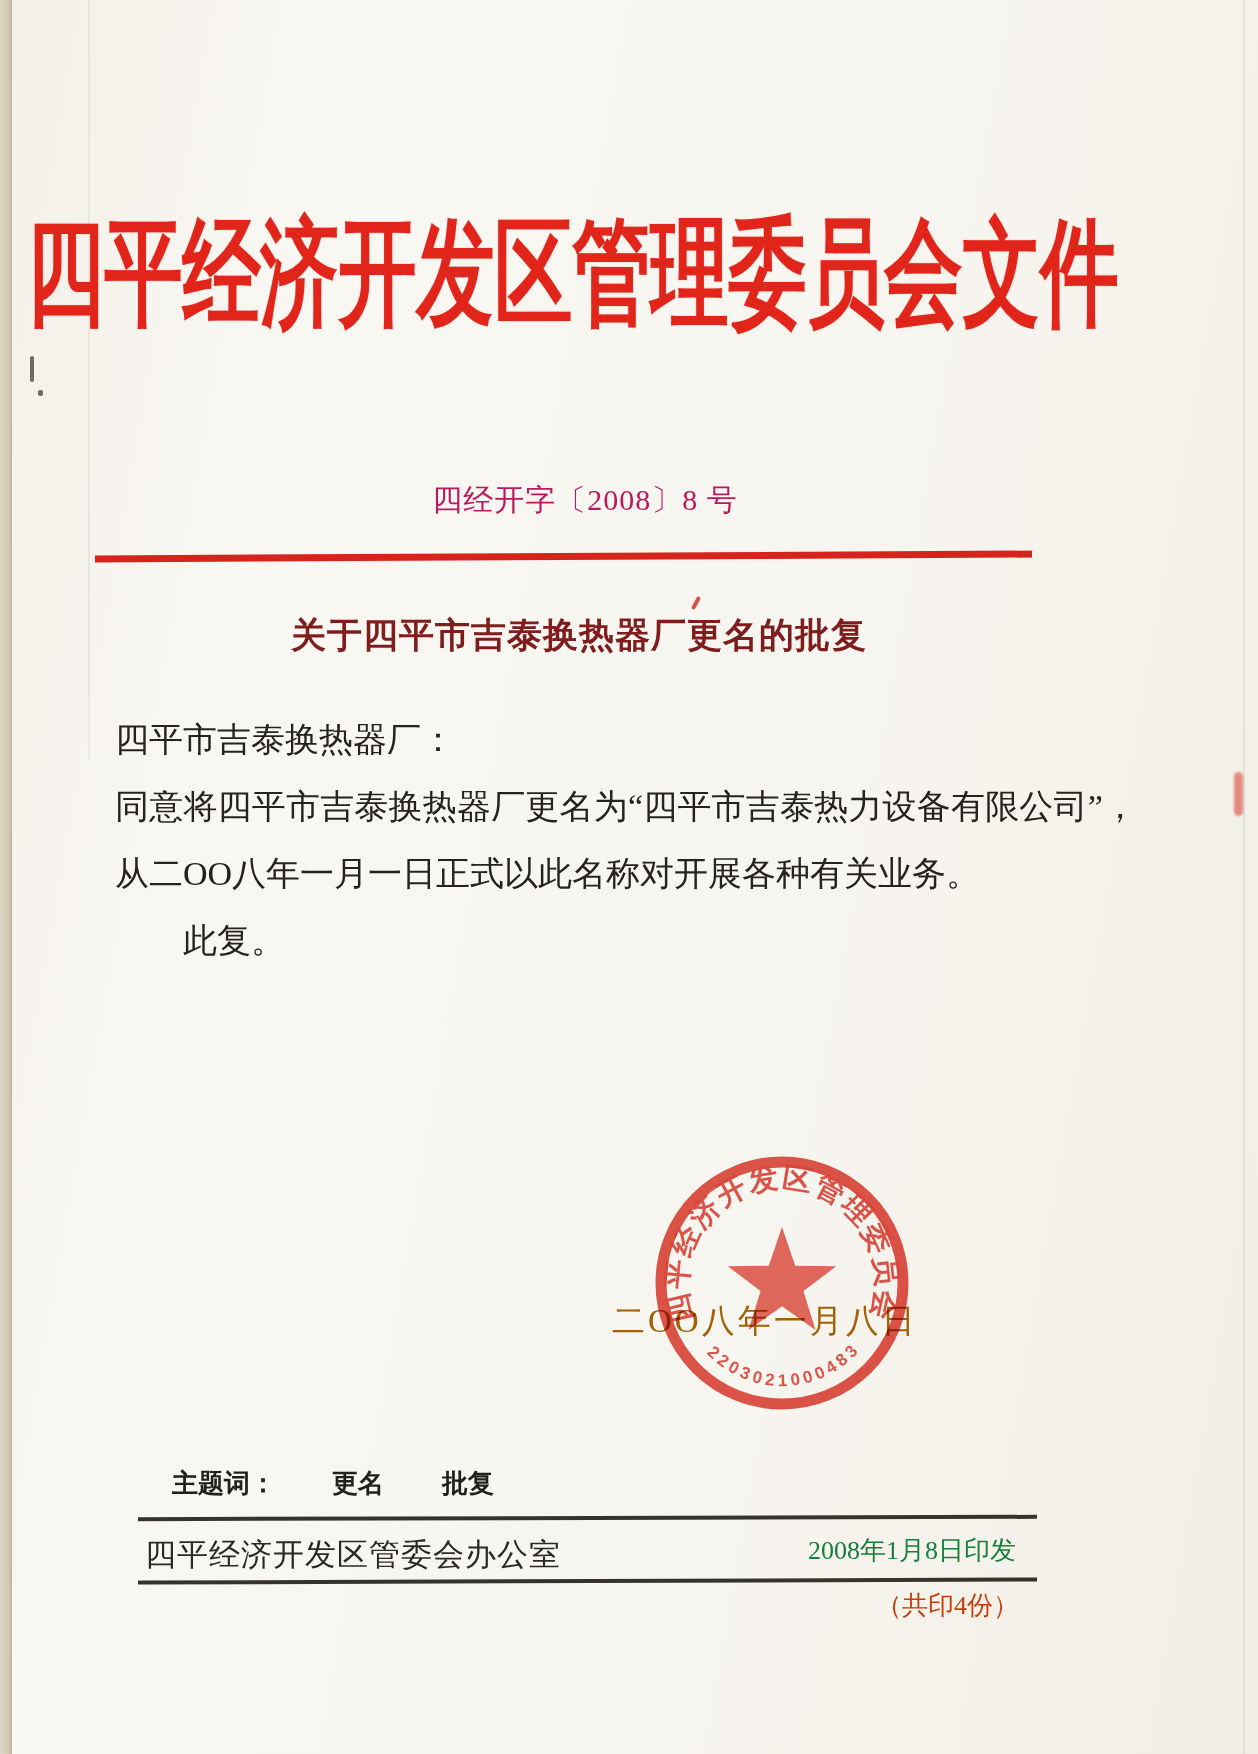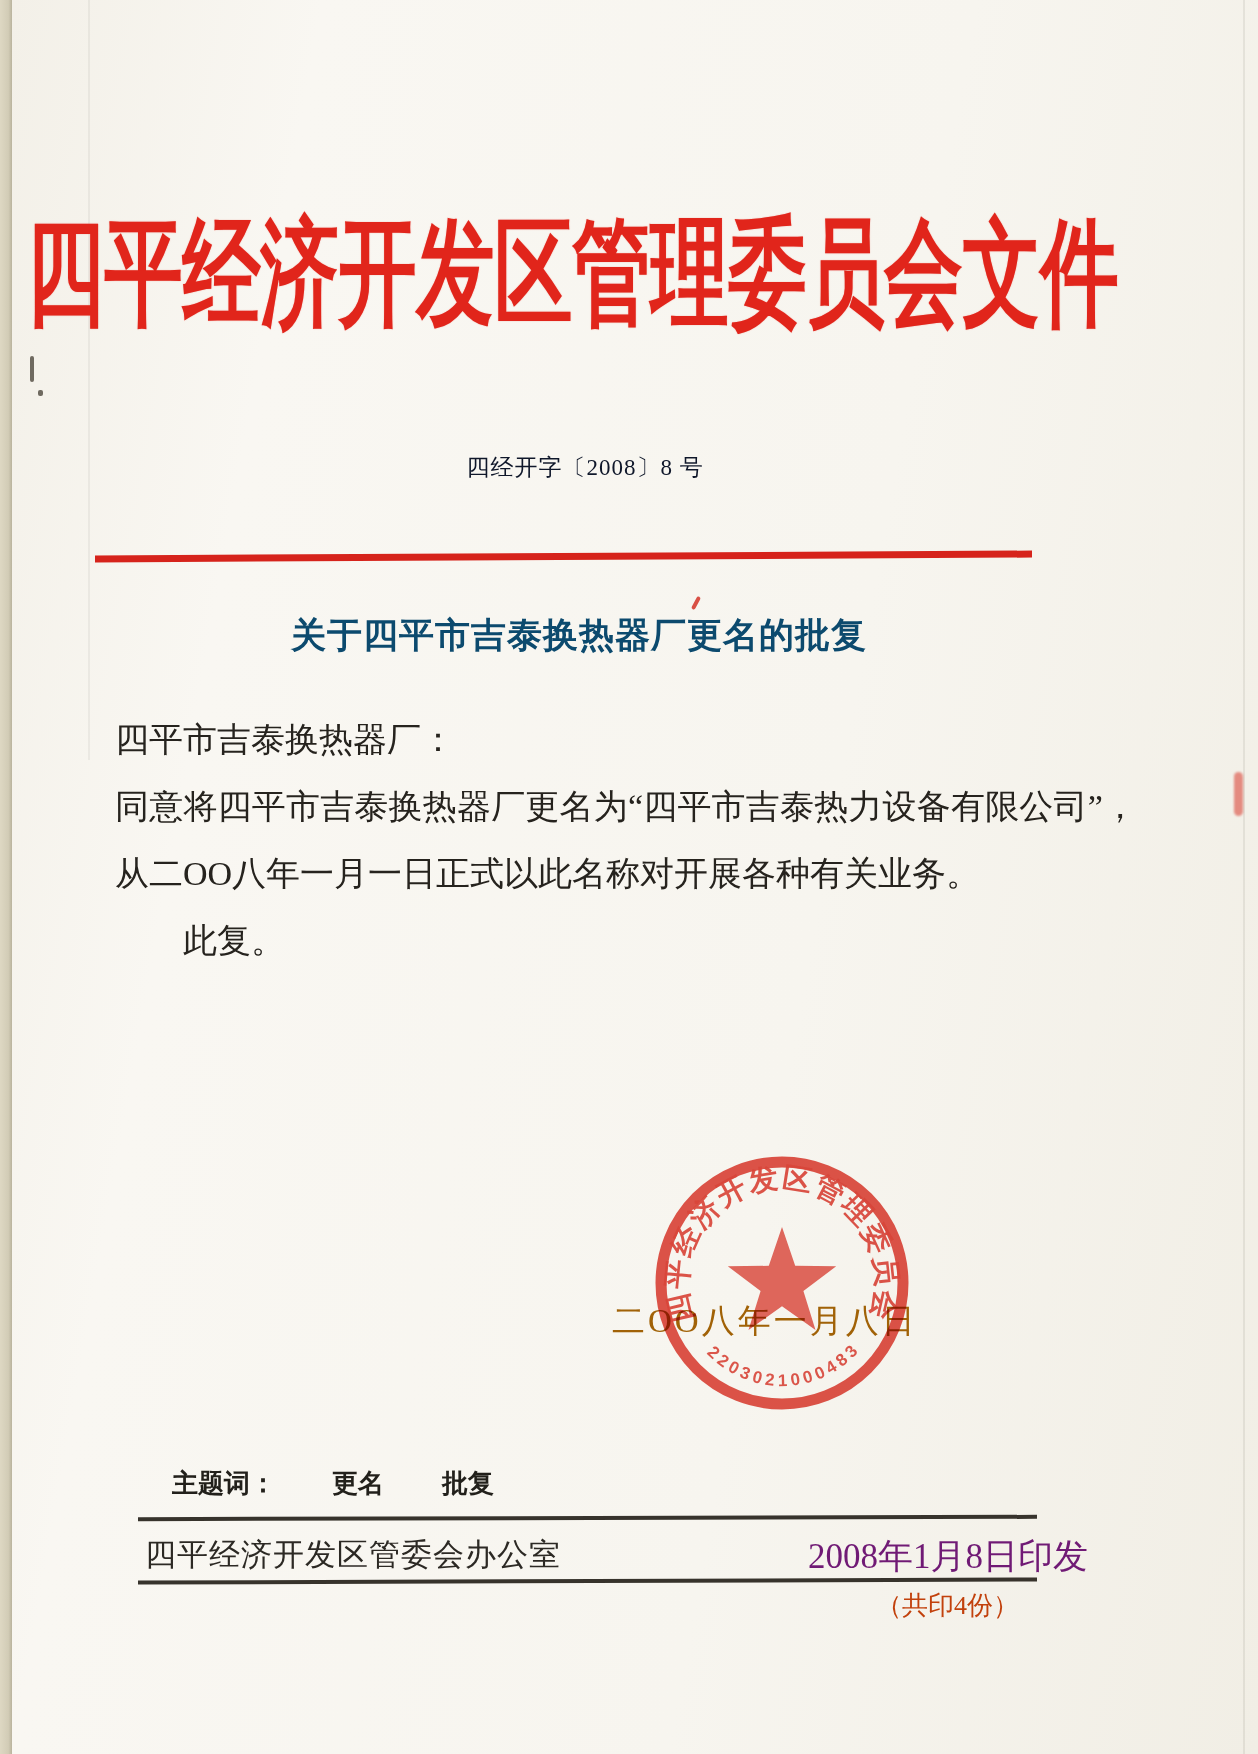--- a/index.html
+++ b/index.html
@@ -25,30 +25,30 @@
   .org-title{
     position:absolute;left:0;top:196px;width:1145px;height:140px;
     text-align:center;white-space:nowrap;
     font-size:78px;font-weight:bold;color:#e1251b;
     transform:scaleY(1.5);transform-origin:center top;
     letter-spacing:0px;
     font-family:"Liberation Serif","DejaVu Serif",serif;
     text-shadow:0 0 1px rgba(225,37,27,.4);
   }
   .doc-number{
-    position:absolute;left:85px;top:452px;width:1000px;
-    text-align:center;font-size:23px;color:#0f172a;letter-spacing:1px;
+    position:absolute;left:85px;top:480px;width:1000px;
+    text-align:center;font-size:30px;color:#be185d;letter-spacing:1px;
   }
   .red-rule{
     position:absolute;left:95px;top:553px;width:937px;height:7px;
     background:#d6231b;transform:rotate(-0.3deg);
   }
   .doc-title{
     position:absolute;left:129px;top:612px;width:900px;text-align:center;
-    font-size:35px;font-weight:bold;color:#0c4a6e;letter-spacing:1px;
+    font-size:35px;font-weight:bold;color:#7f1d1d;letter-spacing:1px;
     font-family:"Liberation Sans","DejaVu Sans",sans-serif;
   }
   .body-block{
     position:absolute;left:115px;top:706px;width:1022px;
     font-size:34px;line-height:67px;color:#26231e;
   }
   .body-block .line{height:67px;white-space:nowrap;}
   .body-block .just{white-space:normal;text-align:justify;text-align-last:justify;}
   .body-block .indent{text-indent:68px;}
 
@@ -71,21 +71,21 @@
   .subject-k2{left:442px;}
 
   .foot-rule{position:absolute;left:138px;width:899px;height:4px;background:#37332c;}
   .foot-rule.r1{top:1516px;transform:rotate(-0.15deg);}
   .foot-rule.r2{top:1579px;transform:rotate(-0.2deg);}
   .foot-office{
     position:absolute;left:145px;top:1534px;font-size:31px;color:#2c2924;
     letter-spacing:1px;white-space:nowrap;
   }
   .foot-printdate{
-    position:absolute;left:808px;top:1533px;font-size:35px;color:#701a75;white-space:nowrap;
+    position:absolute;left:808px;top:1533px;font-size:26px;color:#15803d;white-space:nowrap;
   }
   .foot-copies{
     position:absolute;left:876px;top:1588px;font-size:26px;color:#c2410c;white-space:nowrap;
   }
   .red-slash{
     position:absolute;left:694px;top:596px;width:4px;height:14px;
     background:#d43327;transform:rotate(28deg);border-radius:2px;opacity:.85;
   }
   .red-smudge{
     position:absolute;left:1234px;top:772px;width:9px;height:44px;

